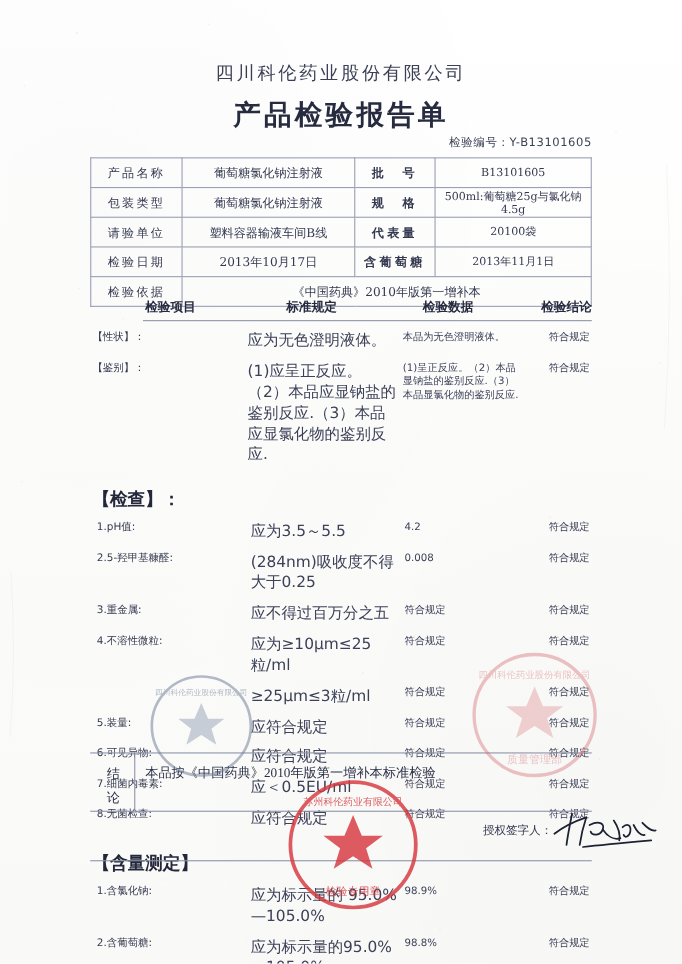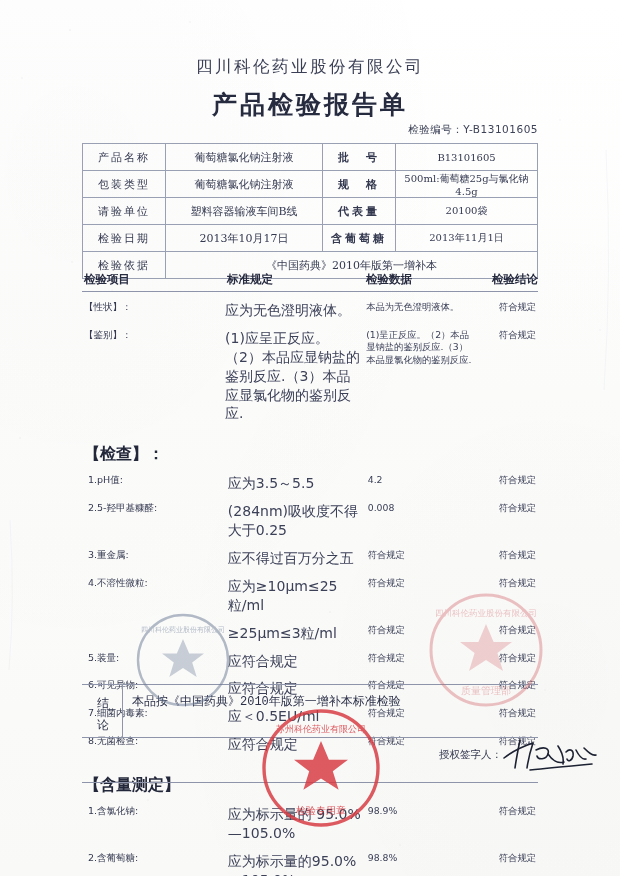--- a/index.html
+++ b/index.html
@@ -57,20 +57,21 @@
   .results{
     position:absolute;left:82px;top:272px;width:456px;
     font-size:9px;
   }
   .rhead{
     display:flex;align-items:flex-end;
     border-bottom:1px solid #8e94a9;
     padding-bottom:4px;margin-bottom:2px;
     font-size:11.5px;font-weight:bold;color:#272b40;
     font-family:"DejaVu Serif","Liberation Serif",serif;
+    margin-left:48px;
   }
   .c1{width:140px;}
   .c2{width:140px;}
   .c3{width:110px;}
   .c4{width:66px;text-align:right;}
   .rhead .c1{padding-left:2px;}
   .rhead .c2{text-align:left;padding-left:6px;}
   .rhead .c3{text-align:left;padding-left:2px;}
   .rhead .c4{text-align:right;}
 
@@ -92,21 +93,21 @@
     position:absolute;left:40px;top:0;bottom:0;width:1px;background:#8e94a9;
   }
   .concl .lab{
     position:absolute;left:6px;top:7px;width:30px;
     font-size:12px;line-height:22px;text-align:center;color:#2b3048;
     font-family:"DejaVu Serif","Liberation Serif",serif;
   }
   .concl .txt{
     position:absolute;left:50px;top:6px;right:4px;
     font-size:12px;line-height:22px;color:#2b3048;
-    font-family:Liberation Mono, monospace;
+    font-family:Liberation Serif, serif;
   }
   .signline{
     position:absolute;left:82px;top:736px;width:456px;
     height:46px;border-bottom:1px solid #8e94a9;
   }
   .signlabel{
     position:absolute;right:118px;top:748px;font-size:10.5px;color:#33384f;
   }
   .signature{
     position:absolute;right:20px;top:734px;width:100px;height:42px;

